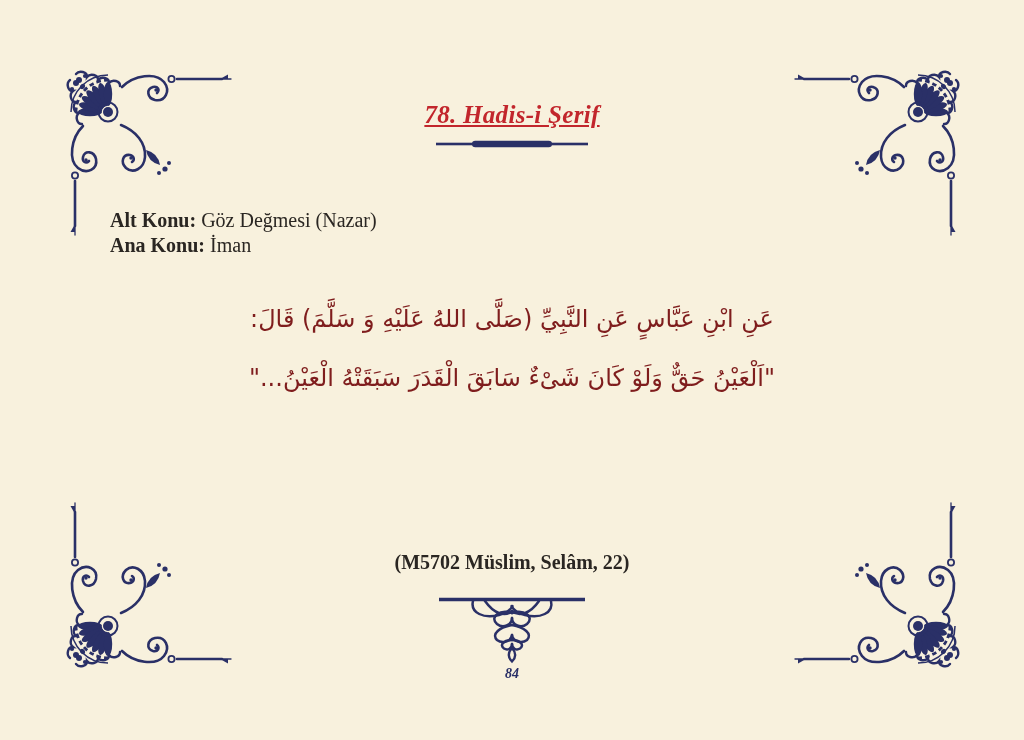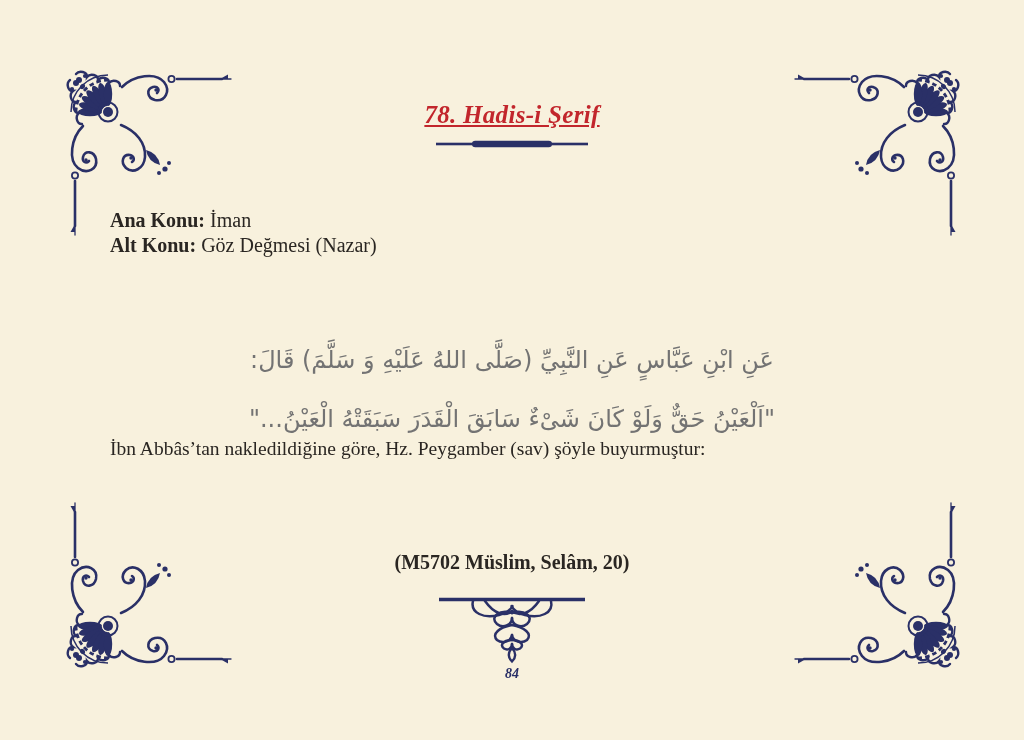--- a/index.html
+++ b/index.html
@@ -38,21 +38,21 @@
   .topics{
     position:absolute; left:110px; top:208px;
     font-size:20px; line-height:24.5px;
   }
   .topics .lbl{font-weight:bold;}
   
   .arabic{
     position:absolute; left:0; width:100%;
     text-align:center; direction:rtl;
     font-family:"DejaVu Sans", sans-serif;
-    font-size:24px; color:#737373; line-height:1.55;margin-top:41px;
+    font-size:24px; color:#7f1d1d; line-height:1.55;
   }
   .arabic.l1{top:301px;}
   .arabic.l2{top:360px;}
   
   .translation{
     position:absolute; left:110px; top:435px; width:840px;
     font-size:19.5px; line-height:28px;
   }
   .translation .quote{font-style:italic;}
   
@@ -147,29 +147,28 @@
 <svg class="corner br" viewBox="0 0 170 170">
     <use href="#corner-art"></use>
   </svg>
 
 <h1 class="page-title">78. Hadis-i Şerif</h1>
 <svg class="title-rule" viewBox="0 0 152 8">
     <use href="#rule-art"></use>
   </svg>
 
 <div class="topics">
+  <p><span class="lbl">Alt Konu:</span> <span>Göz Değmesi (Nazar)</span></p>
   <p><span class="lbl">Ana Konu:</span> <span>İman</span></p>
-  <p><span class="lbl">Alt Konu:</span> <span>Göz Değmesi (Nazar)</span></p>
 </div>
 
 <p class="arabic l1" dir="rtl" lang="ar">عَنِ ابْنِ عَبَّاسٍ عَنِ النَّبِيِّ (صَلَّى اللهُ عَلَيْهِ وَ سَلَّمَ) قَالَ:</p>
 <p class="arabic l2" dir="rtl" lang="ar">"اَلْعَيْنُ حَقٌّ وَلَوْ كَانَ شَىْءٌ سَابَقَ الْقَدَرَ سَبَقَتْهُ الْعَيْنُ..."</p>
 
 <div class="translation">
-  <p>İbn Abbâs’tan nakledildiğine göre, Hz. Peygamber (sav) şöyle buyurmuştur:</p>
 </div>
 
-<p class="reference">(M5702 Müslim, Selâm, 20)</p>
+<p class="reference">(M5702 Müslim, Selâm, 22)</p>
 
 <svg class="flourish" viewBox="0 0 150 68">
     <use href="#flourish-art"></use>
   </svg>
 <p class="page-number">84</p>
 
 </body></html>

